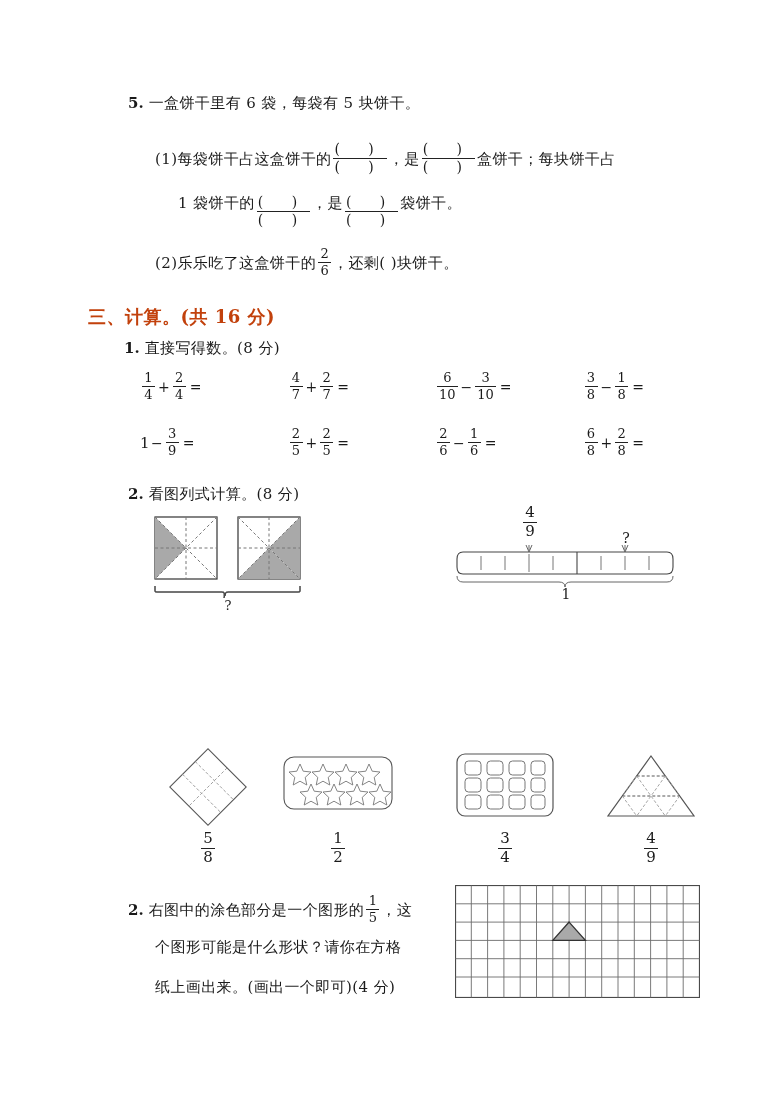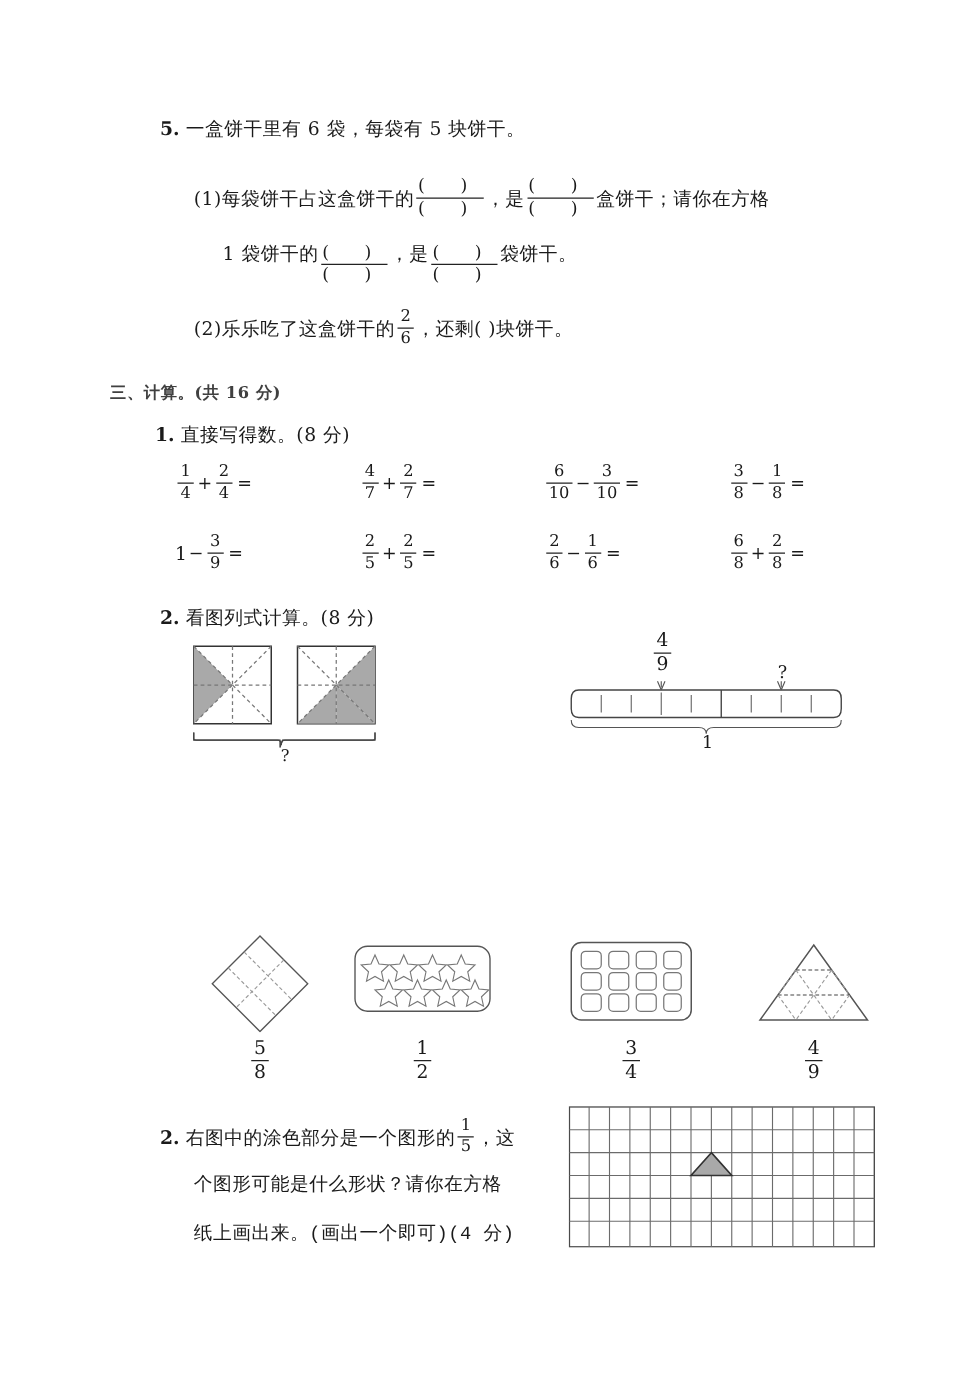--- a/index.html
+++ b/index.html
@@ -23,24 +23,24 @@
 
   
   .line {
     position: absolute;
     white-space: nowrap;
     line-height: 1;
   }
 
   .sec-head {
     position: absolute;
-    font-size: 13px;
+    font-size: 18px;
     font-weight: bold;
     letter-spacing: 0.5px;
-    color: #404040;
+    color: #c2410c;
   }
   .q-num {
     font-weight: bold;
     font-size: 15px;
     margin-right: 5px;
   }
   .q-text {
     font-size: 15px;
     letter-spacing: 0.4px;
   }
@@ -125,21 +125,21 @@
       <span class="num">(    )</span>
       <span class="bar"></span>
       <span class="den">(    )</span>
     </span>
     <span class="q-text">，是</span>
     <span class="frac blank">
       <span class="num">(    )</span>
       <span class="bar"></span>
       <span class="den">(    )</span>
     </span>
-    <span class="q-text">盒饼干；请你在方格</span>
+    <span class="q-text">盒饼干；每块饼干占</span>
   </div>
 
   <div class="line" style="left:178px; top:196px; display:flex; ">
     <span class="q-text">1 袋饼干的</span>
     <span class="frac blank">
       <span class="num">(    )</span>
       <span class="bar"></span>
       <span class="den">(    )</span>
     </span>
     <span class="q-text">，是</span>
@@ -454,21 +454,21 @@
     <span class="q-num">2.</span>
     <span class="q-text">右图中的涂色部分是一个图形的</span>
     <span class="frac">
       <span class="num">1</span>
       <span class="bar"></span>
       <span class="den">5</span>
     </span>
     <span class="q-text">，这</span>
   </div>
   <div class="line q-text" style="left:155px; top:940px;">个图形可能是什么形状？请你在方格</div>
-  <div class="line q-text" style="left:155px; top:980px;font-family:Liberation Mono, monospace;">纸上画出来。(画出一个即可)(4 分)</div>
+  <div class="line q-text" style="left:155px; top:980px;">纸上画出来。(画出一个即可)(4 分)</div>
 
   <div class="fig" style="left:455px; top:885px;">
     <svg width="245" height="113" viewBox="0 0 245 113">
       <rect x="0.5" y="0.5" width="244" height="112" fill="#ffffff" stroke="#4a4a4a" stroke-width="1.2"></rect>
       <g stroke="#6b6b6b" stroke-width="0.9">
         <line x1="16.3" y1="0.5" x2="16.3" y2="112.5"></line>
         <line x1="32.6" y1="0.5" x2="32.6" y2="112.5"></line>
         <line x1="48.9" y1="0.5" x2="48.9" y2="112.5"></line>
         <line x1="65.2" y1="0.5" x2="65.2" y2="112.5"></line>
         <line x1="81.5" y1="0.5" x2="81.5" y2="112.5"></line>

